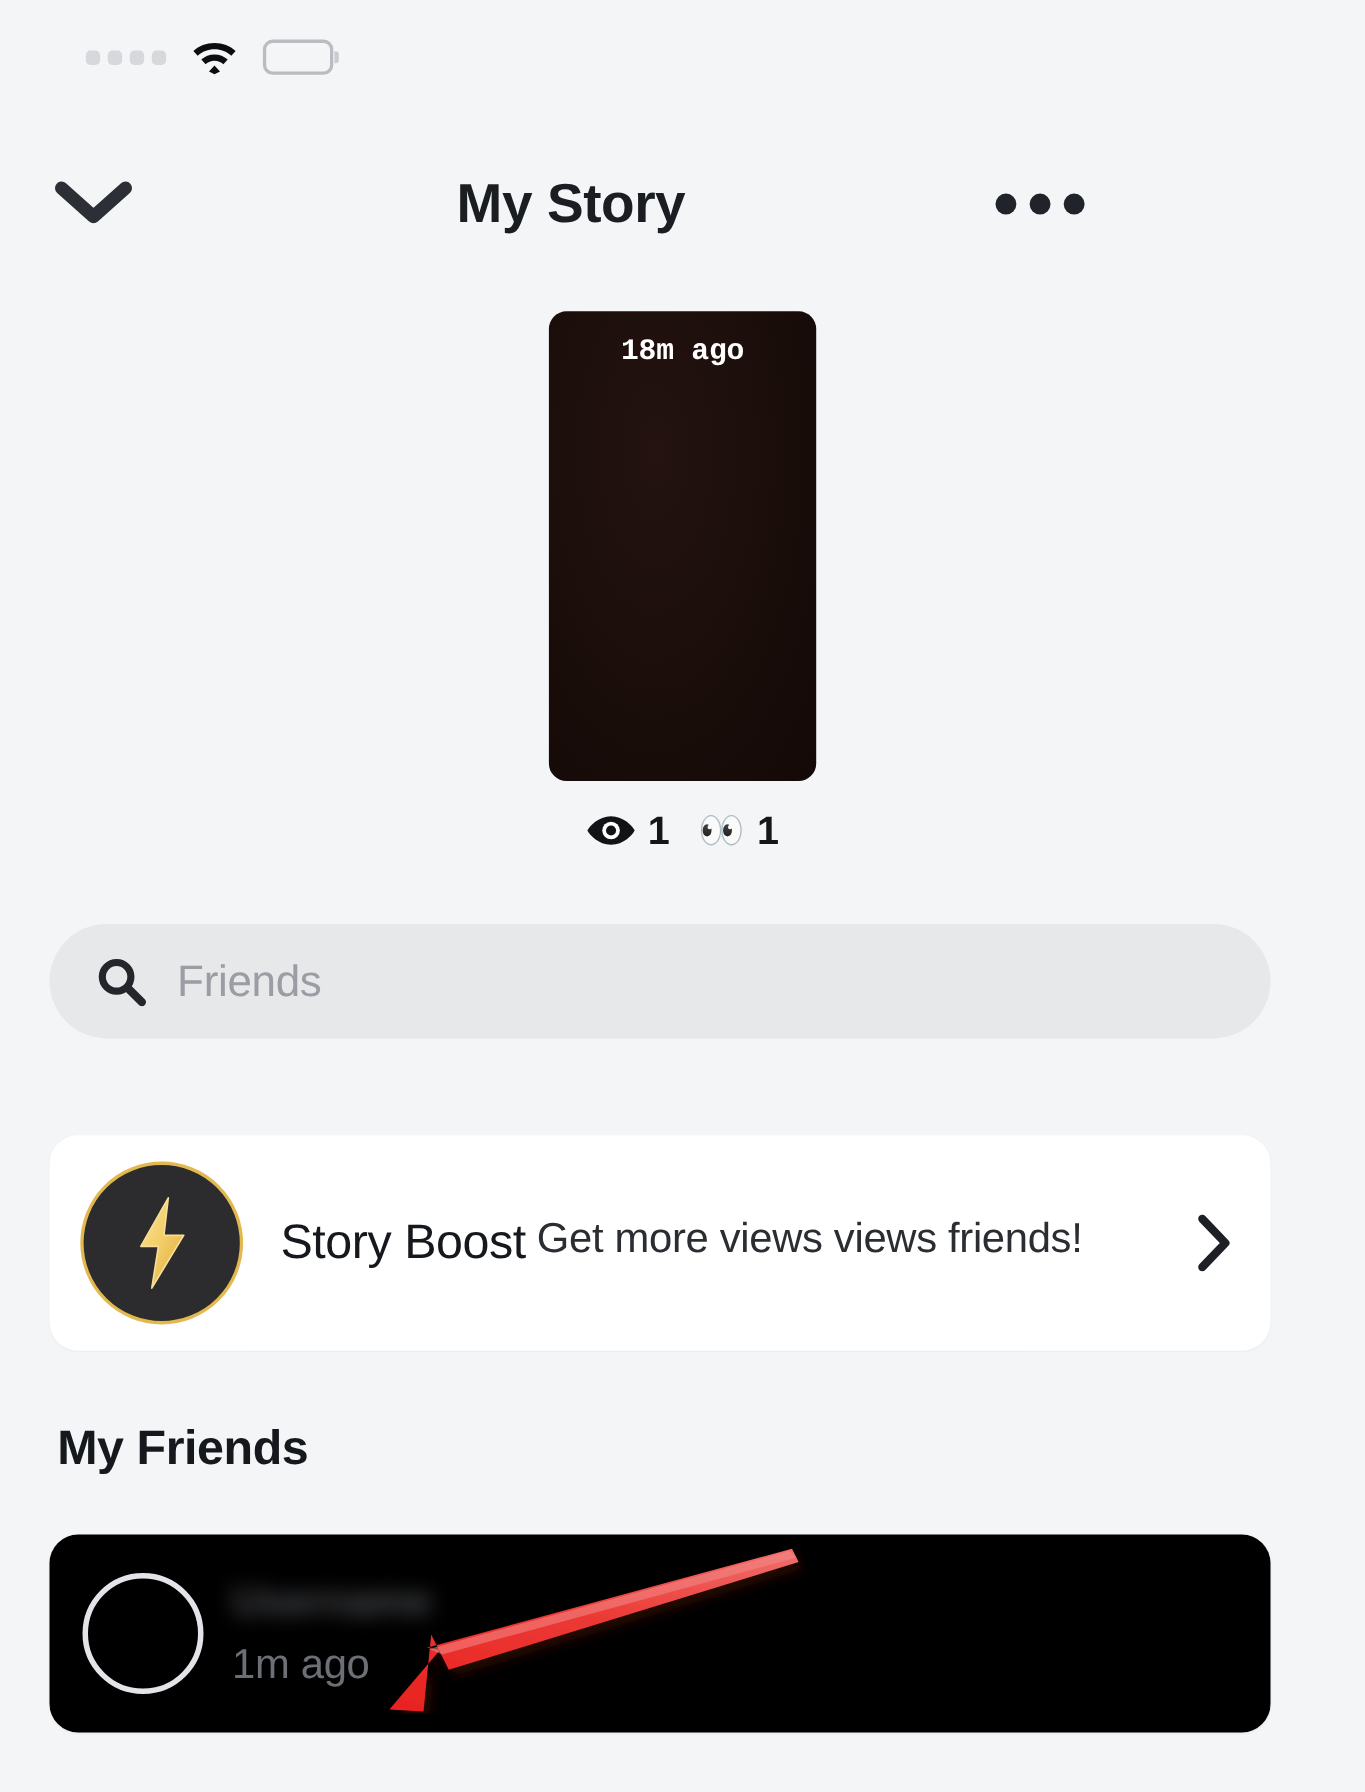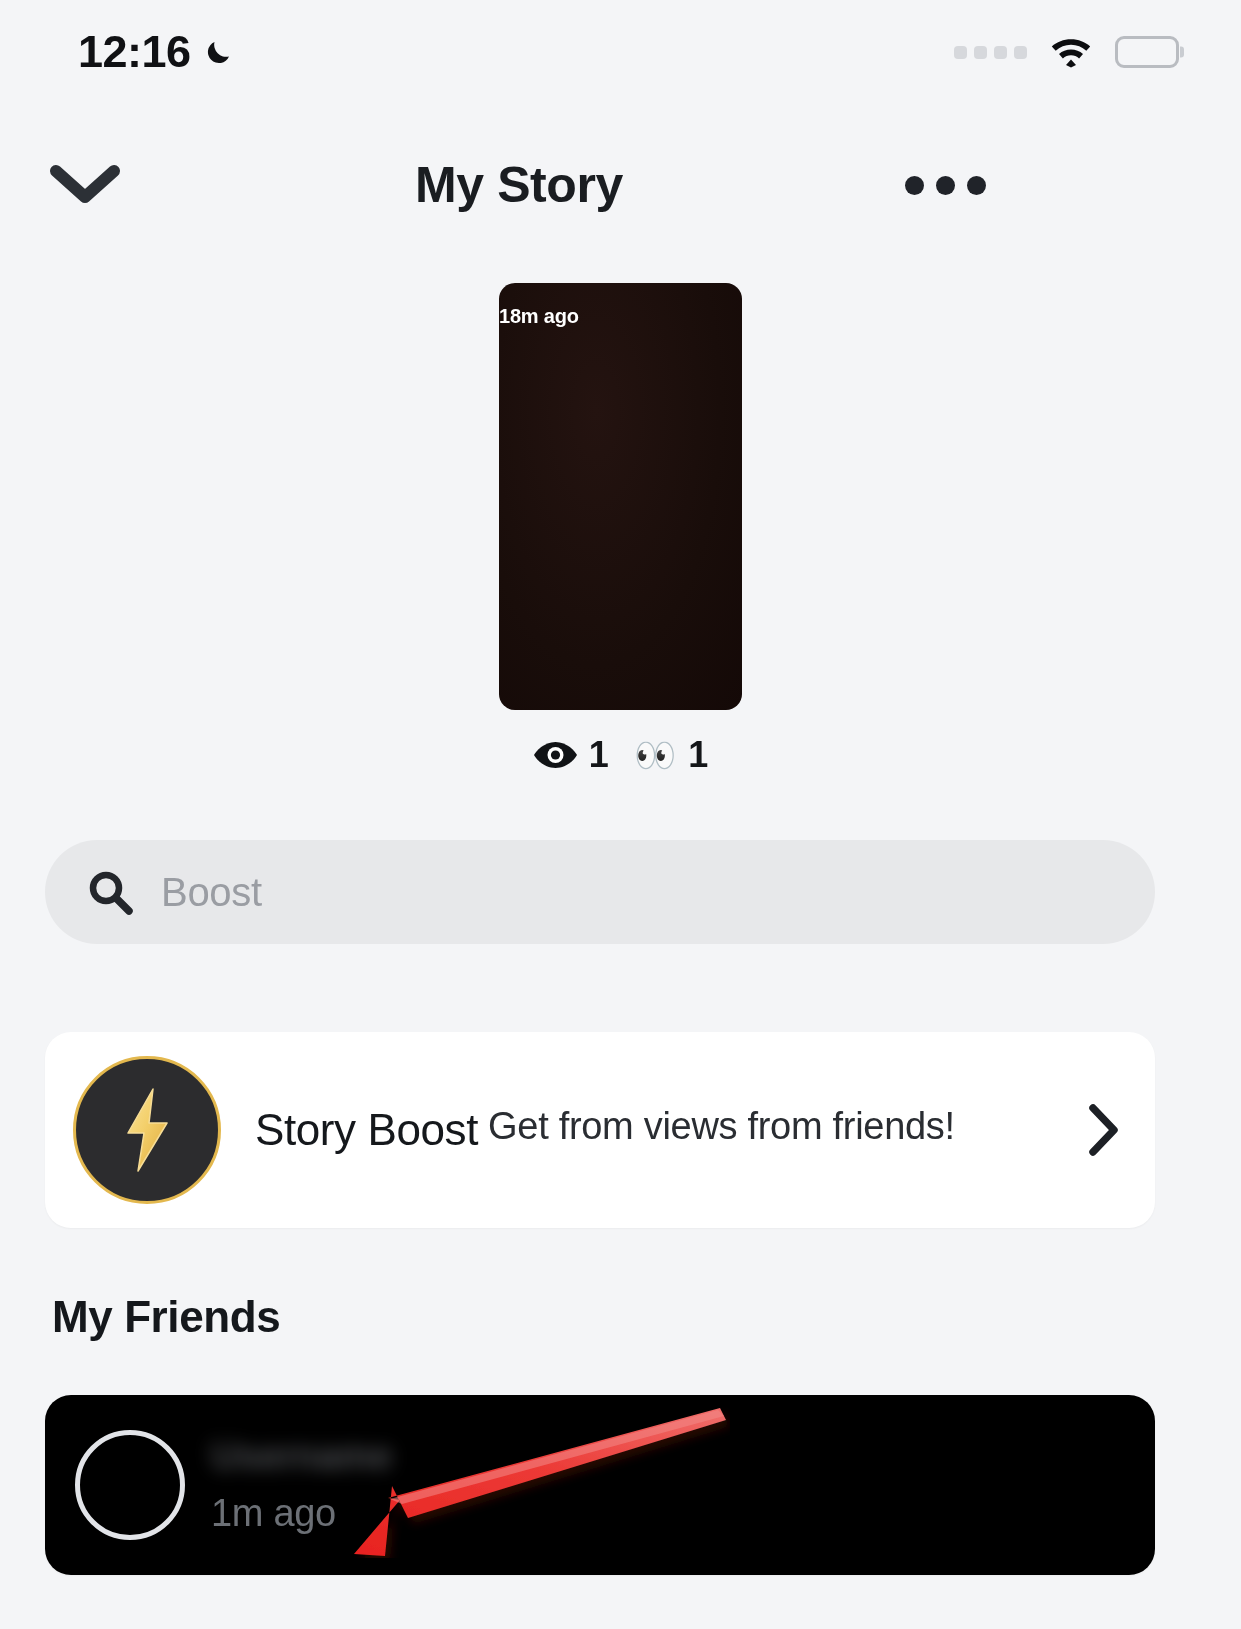--- a/index.html
+++ b/index.html
@@ -148,24 +148,26 @@
     border-radius: 16px;
     background:
       radial-gradient(ellipse at 40% 30%, #241310 0%, #190d0a 60%, #140907 100%);
     position: relative;
     cursor: pointer;
     overflow: hidden;
   }
   .story-timestamp {
     position: absolute;
     top: 22px; left: 0; right: 0;
+    text-align: center;
     color: #ffffff;
-    font-size: 20px;
+    font-size: 27px;
     font-weight: bold;
     letter-spacing: -0.2px;
+    font-family: Liberation Mono, monospace;
   }
   .story-stats {
     margin-top: 24px;
     display: flex;
     align-items: center;
     gap: 26px;
     font-size: 36px;
     font-weight: bold;
     color: #141619;
   }
@@ -311,26 +313,20 @@
     width: 400px;
     height: 190px;
     pointer-events: none;
     z-index: 50;
   }
 </style>
 </head>
 <body>
 
 <div class="status-bar">
-  <div class="status-left">
-    <span class="status-time">12:16</span>
-    <svg class="moon-icon" viewBox="0 0 32 32">
-      <path d="M26 20.5A12 12 0 0 1 11.5 6 11 11 0 1 0 26 20.5z" fill="#101114"></path>
-    </svg>
-  </div>
   <div class="status-right">
     <span class="signal-dots">
       <i></i>
         <i></i>
         <i></i>
         <i></i>
     </span>
     <svg class="wifi-icon" viewBox="0 0 44 34">
       <path d="M22 4.2c7.4 0 14.2 2.7 19.2 7.2l-3.9 4.3C33.1 11.9 27.8 9.8 22 9.8S10.9 11.9 6.7 15.7L2.8 11.4C7.8 6.9 14.6 4.2 22 4.2z" fill="#0c0d10"></path>
       <path d="M22 14.6c4.6 0 8.8 1.7 12 4.5l-3.9 4.3c-2.2-1.9-5-3.1-8.1-3.1s-5.9 1.2-8.1 3.1L10 19.1c3.2-2.8 7.4-4.5 12-4.5z" fill="#0c0d10"></path>
@@ -375,39 +371,39 @@
       <span>1</span>
     </div>
   </div>
 </div>
 
 <div class="search-bar">
   <svg class="search-icon" viewBox="0 0 46 46">
     <circle cx="19" cy="19" r="13" fill="none" stroke="#23262b" stroke-width="6.5"></circle>
     <path d="M29 29 L42 42" stroke="#23262b" stroke-width="7.5" stroke-linecap="round"></path>
   </svg>
-  <span class="search-placeholder">Boost</span>
+  <span class="search-placeholder">Friends</span>
 </div>
 
 <div class="boost-card">
   <div class="boost-avatar">
     <svg class="bolt-icon" viewBox="0 0 58 86">
       <defs>
         <linearGradient id="goldgrad" x1="0" y1="0" x2="1" y2="1">
           <stop offset="0%" stop-color="#fbe39a"></stop>
           <stop offset="45%" stop-color="#f3cf6a"></stop>
           <stop offset="100%" stop-color="#dfa83a"></stop>
         </linearGradient>
       </defs>
       <path d="M35 2 L10 46 L26 46 L20 84 L49 36 L31 36 Z" fill="url(#goldgrad)" stroke="#f7dd96" stroke-width="1.5" stroke-linejoin="round"></path>
     </svg>
   </div>
   <div class="boost-texts">
     <div class="boost-title">Story Boost</div>
-    <div class="boost-sub">Get from views from friends!</div>
+    <div class="boost-sub">Get more views views friends!</div>
   </div>
   <svg class="chevron-right-icon" viewBox="0 0 34 54">
     <path d="M6 5 L27 27 L6 49" fill="none" stroke="#1d2025" stroke-width="7.5" stroke-linecap="round" stroke-linejoin="round"></path>
   </svg>
 </div>
 
 <div class="friends-heading">My Friends</div>
 
 <div class="friend-card">
   <div class="friend-avatar"></div>

